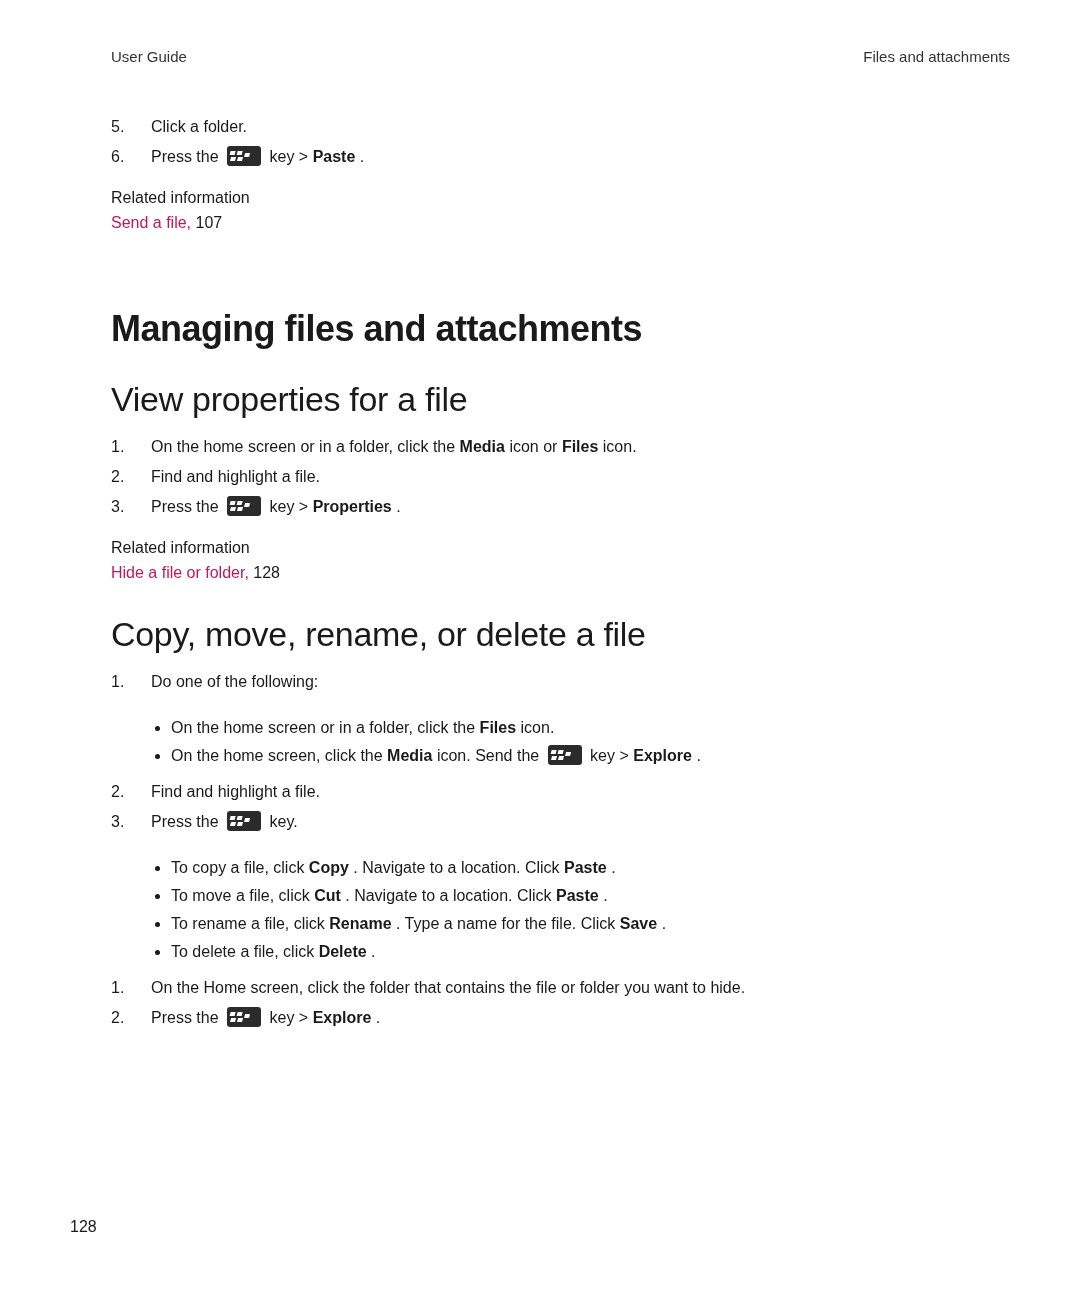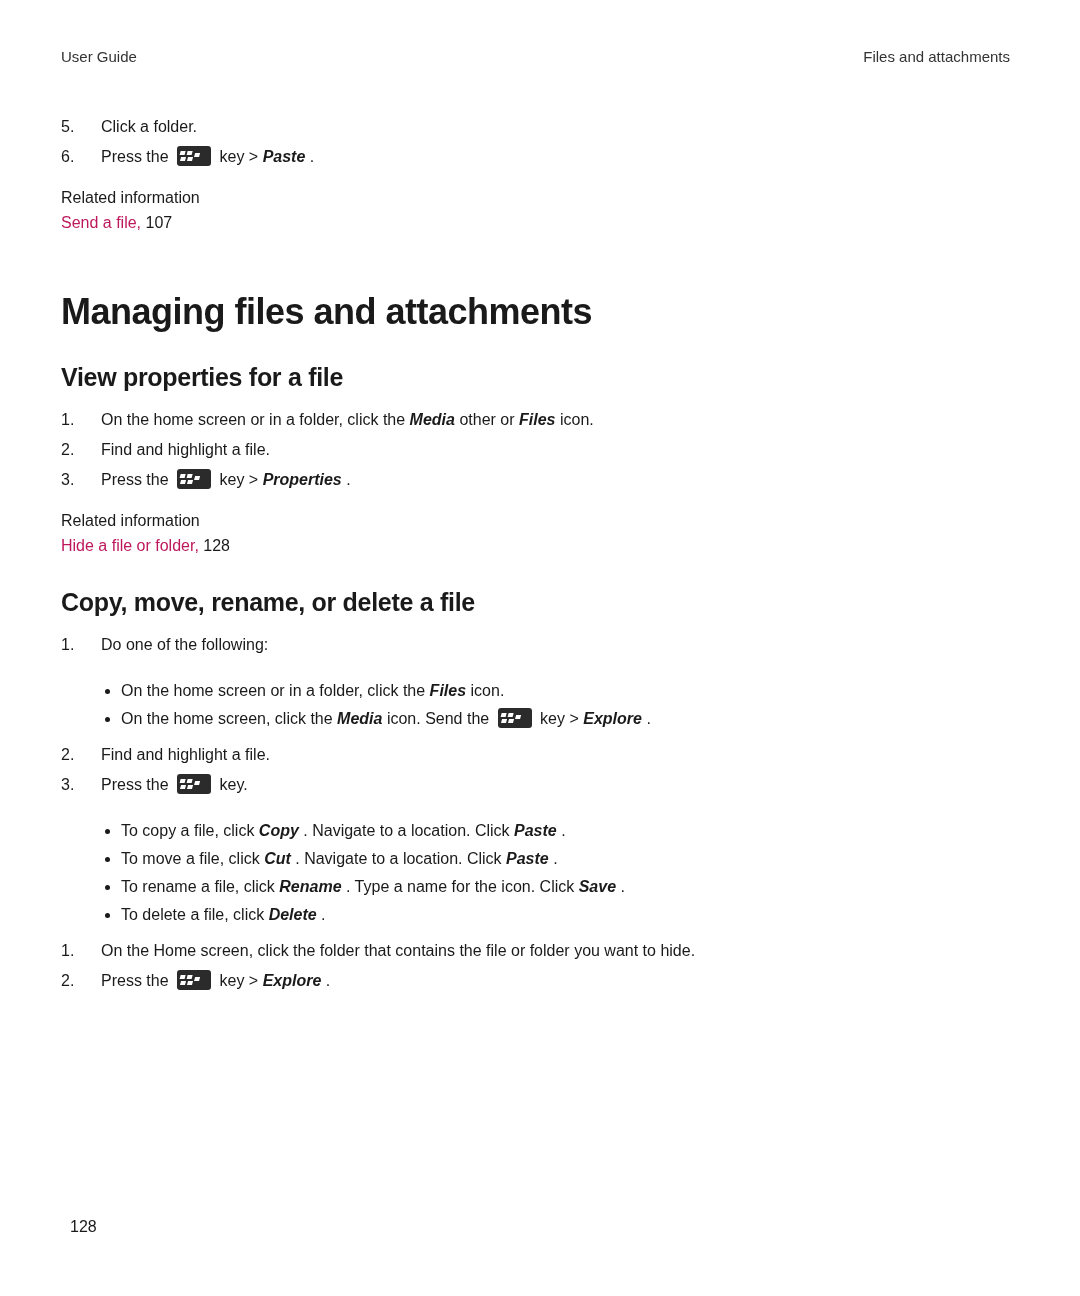--- a/index.html
+++ b/index.html
@@ -7,21 +7,21 @@
     padding: 0;
     background: #ffffff;
     color: #1a1a1a;
     font-family: "Helvetica Neue", Helvetica, Arial, sans-serif;
     -webkit-font-smoothing: antialiased;
   }
   .page {
     width: 1080px;
     min-height: 1296px;
     box-sizing: border-box;
-    padding: 48px 70px 60px 61px;
+    padding: 48px 70px 60px 111px;
     position: relative;
   }
   .header {
     display: flex;
     justify-content: space-between;
     font-size: 15px;
     color: #333;
     margin-bottom: 48px;
   }
   .step-list {
@@ -61,47 +61,47 @@
     font-size: 16px;
     line-height: 24px;
   }
   .related-line a {
     color: #be185d;
     text-decoration: none;
   }
   h1 {
     font-size: 36px;
     font-weight: 600;
-    margin: 56px 0 26px 0;
+    margin: 73px 0 26px 0;
     letter-spacing: -0.5px;
   }
   h2 {
-    font-size: 25px;
-    font-weight: 700;
+    font-size: 34px;
+    font-weight: 400;
     margin: 30px 0 14px 0;
     letter-spacing: -0.3px;
   }
   p.body {
     font-size: 16px;
     line-height: 24px;
     margin: 0 0 14px 0;
   }
   .bb-icon {
     display: inline-block;
     vertical-align: -4px;
     margin: 0 4px;
   }
   .bb-icon svg { display: block; }
   .page-number {
     position: absolute;
     bottom: 60px;
     left: 70px;
     font-size: 16px;
   }
-  .bold { font-weight: bold; font-style: italic; }
+  .bold { font-weight: bold; }
 </style>
 </head>
 <body>
 
 <div class="page">
 
   <div class="header">
     <span>User Guide</span>
     <span>Files and attachments</span>
   </div>
@@ -142,21 +142,21 @@
   <h1>Managing files and attachments</h1>
 
   <h2>View properties for a file</h2>
 
   <ol class="step-list">
     <li>
       <span class="num">1.</span>
       <span class="txt">
         <span>On the home screen or in a folder, click the </span>
         <span class="bold">Media</span>
-        <span> other or </span>
+        <span> icon or </span>
         <span class="bold">Files</span>
         <span> icon.</span>
       </span>
     </li>
     <li>
       <span class="num">2.</span>
       <span class="txt">Find and highlight a file.</span>
     </li>
     <li>
       <span class="num">3.</span>
@@ -260,21 +260,21 @@
     <li>
       <span>To move a file, click </span>
       <span class="bold">Cut</span>
       <span>. Navigate to a location. Click </span>
       <span class="bold">Paste</span>
       <span>.</span>
     </li>
     <li>
       <span>To rename a file, click </span>
       <span class="bold">Rename</span>
-      <span>. Type a name for the icon. Click </span>
+      <span>. Type a name for the file. Click </span>
       <span class="bold">Save</span>
       <span>.</span>
     </li>
     <li>
       <span>To delete a file, click </span>
       <span class="bold">Delete</span>
       <span>.</span>
     </li>
   </ul>
 

